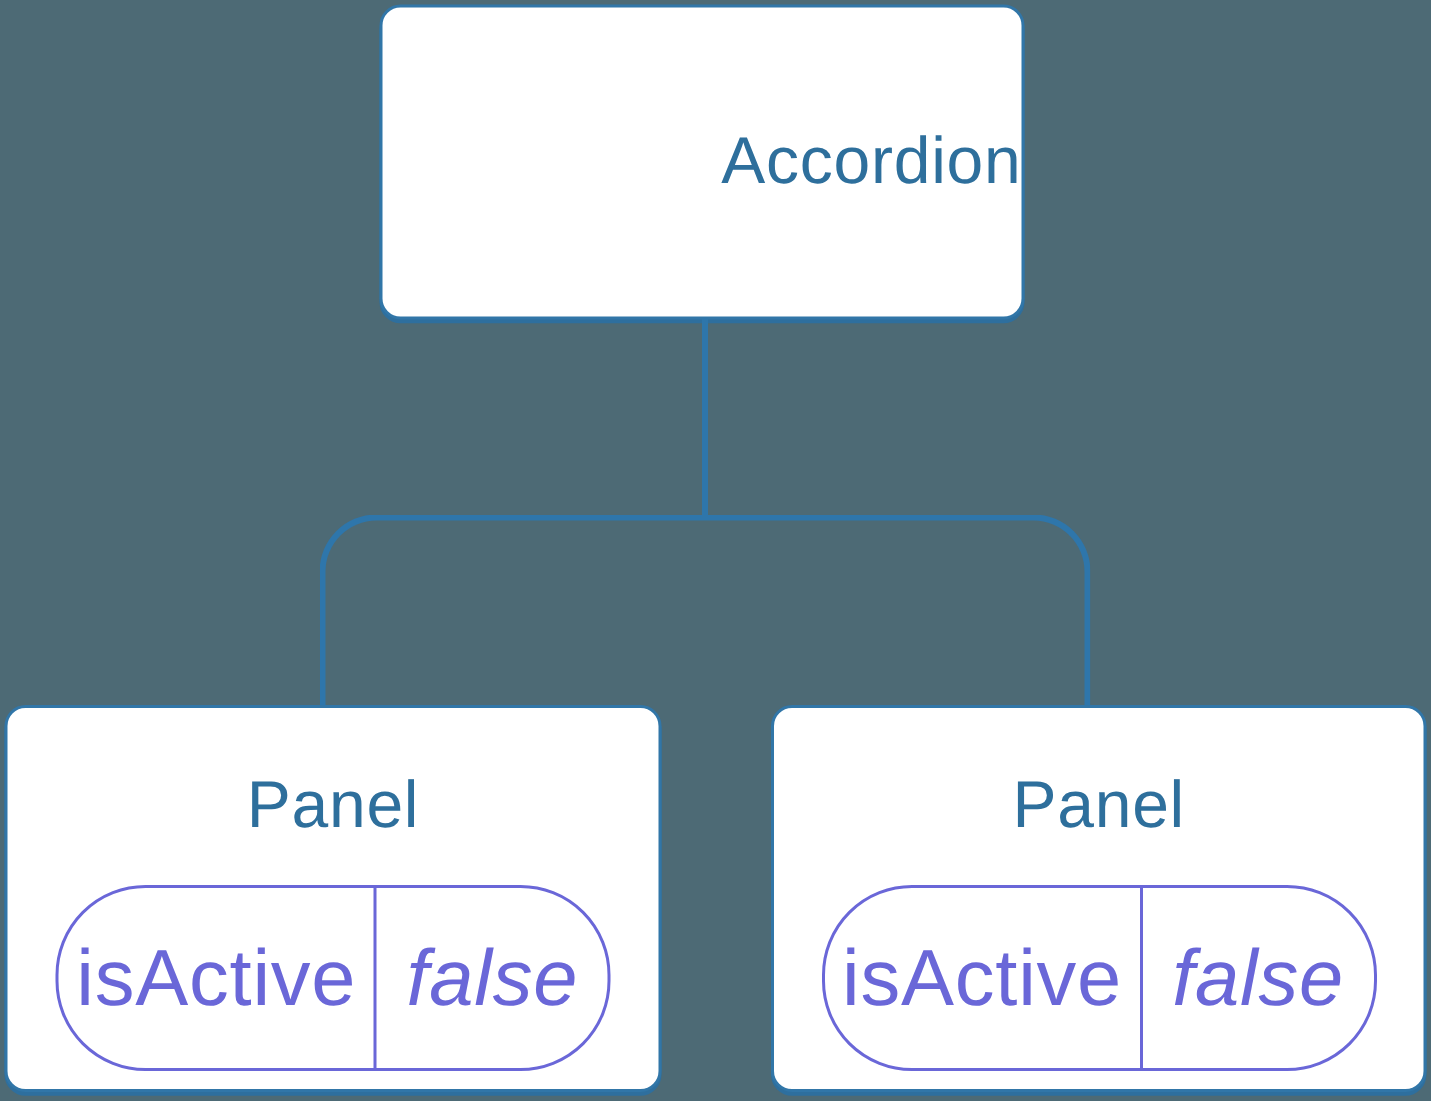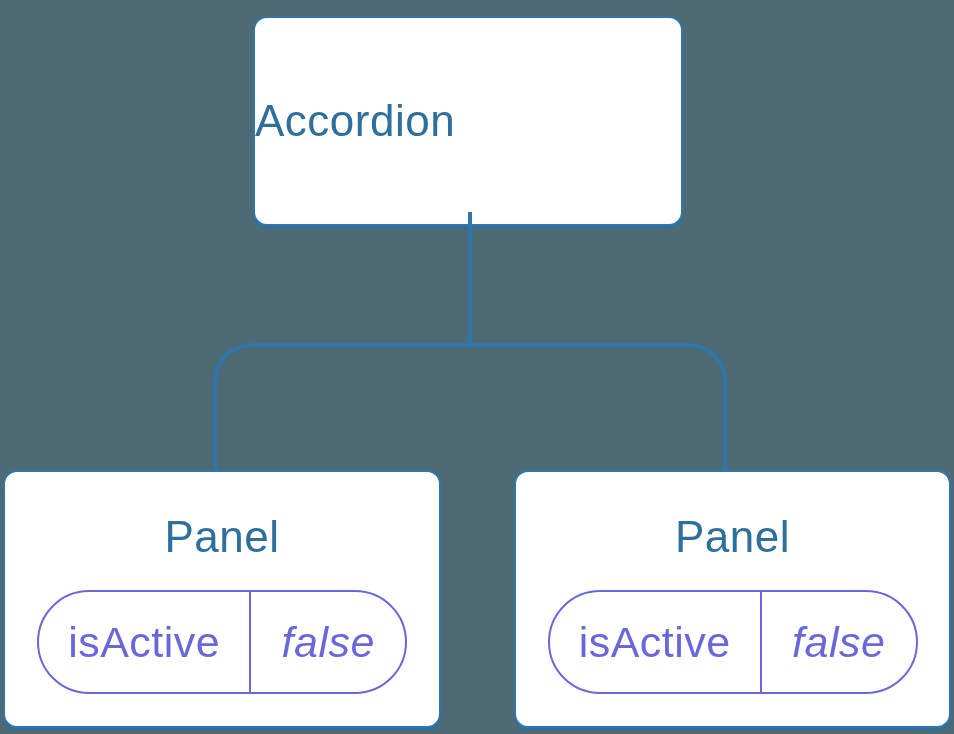--- a/index.html
+++ b/index.html
@@ -14,23 +14,23 @@
   
   .node {
     position: absolute;
     background: #ffffff;
     border: 2px solid #3176a8;
     box-shadow: 0 2.5px 0 #2e6f9e;
     border-radius: 14px;
     box-sizing: border-box;
   }
   .root-node {
-    left: 253px; top: 16px;
+    left: 253px; top: 3px;
     width: 430px; height: 210px;
-    display: flex; align-items: center; justify-content: flex-start;
+    display: flex; align-items: center; justify-content: flex-end;
   }
   .node-label {
     font-size: 44px;
     line-height: 1.05;
     color: #2e6f9c;
     letter-spacing: 0.5px;
   }
   
   .stem {
     position: absolute;
@@ -53,27 +53,27 @@
   .panel-right { left: 514px; width: 437px; }
   .panel-title {
     text-align: center;
     margin-top: 42px;
   }
   
   .pill {
     position: absolute;
     left: 50%; top: 118px;
     transform: translateX(-50%);
-    width: 370px; height: 104px;
+    width: 370px; height: 124px;
     border: 2.5px solid #6a67d8;
     border-radius: 60px;
     box-sizing: border-box;
     display: flex;
     color: #6a67d8;
-    font-size: 43px;
+    font-size: 53px;
     letter-spacing: 0.5px;
   }
   .pill-key {
     flex: 0 0 57.5%;
     border-right: 2.5px solid #6a67d8;
     display: flex; align-items: center; justify-content: center;
   }
   .pill-value {
     flex: 1;
     display: flex; align-items: center; justify-content: center; font-style: italic;

